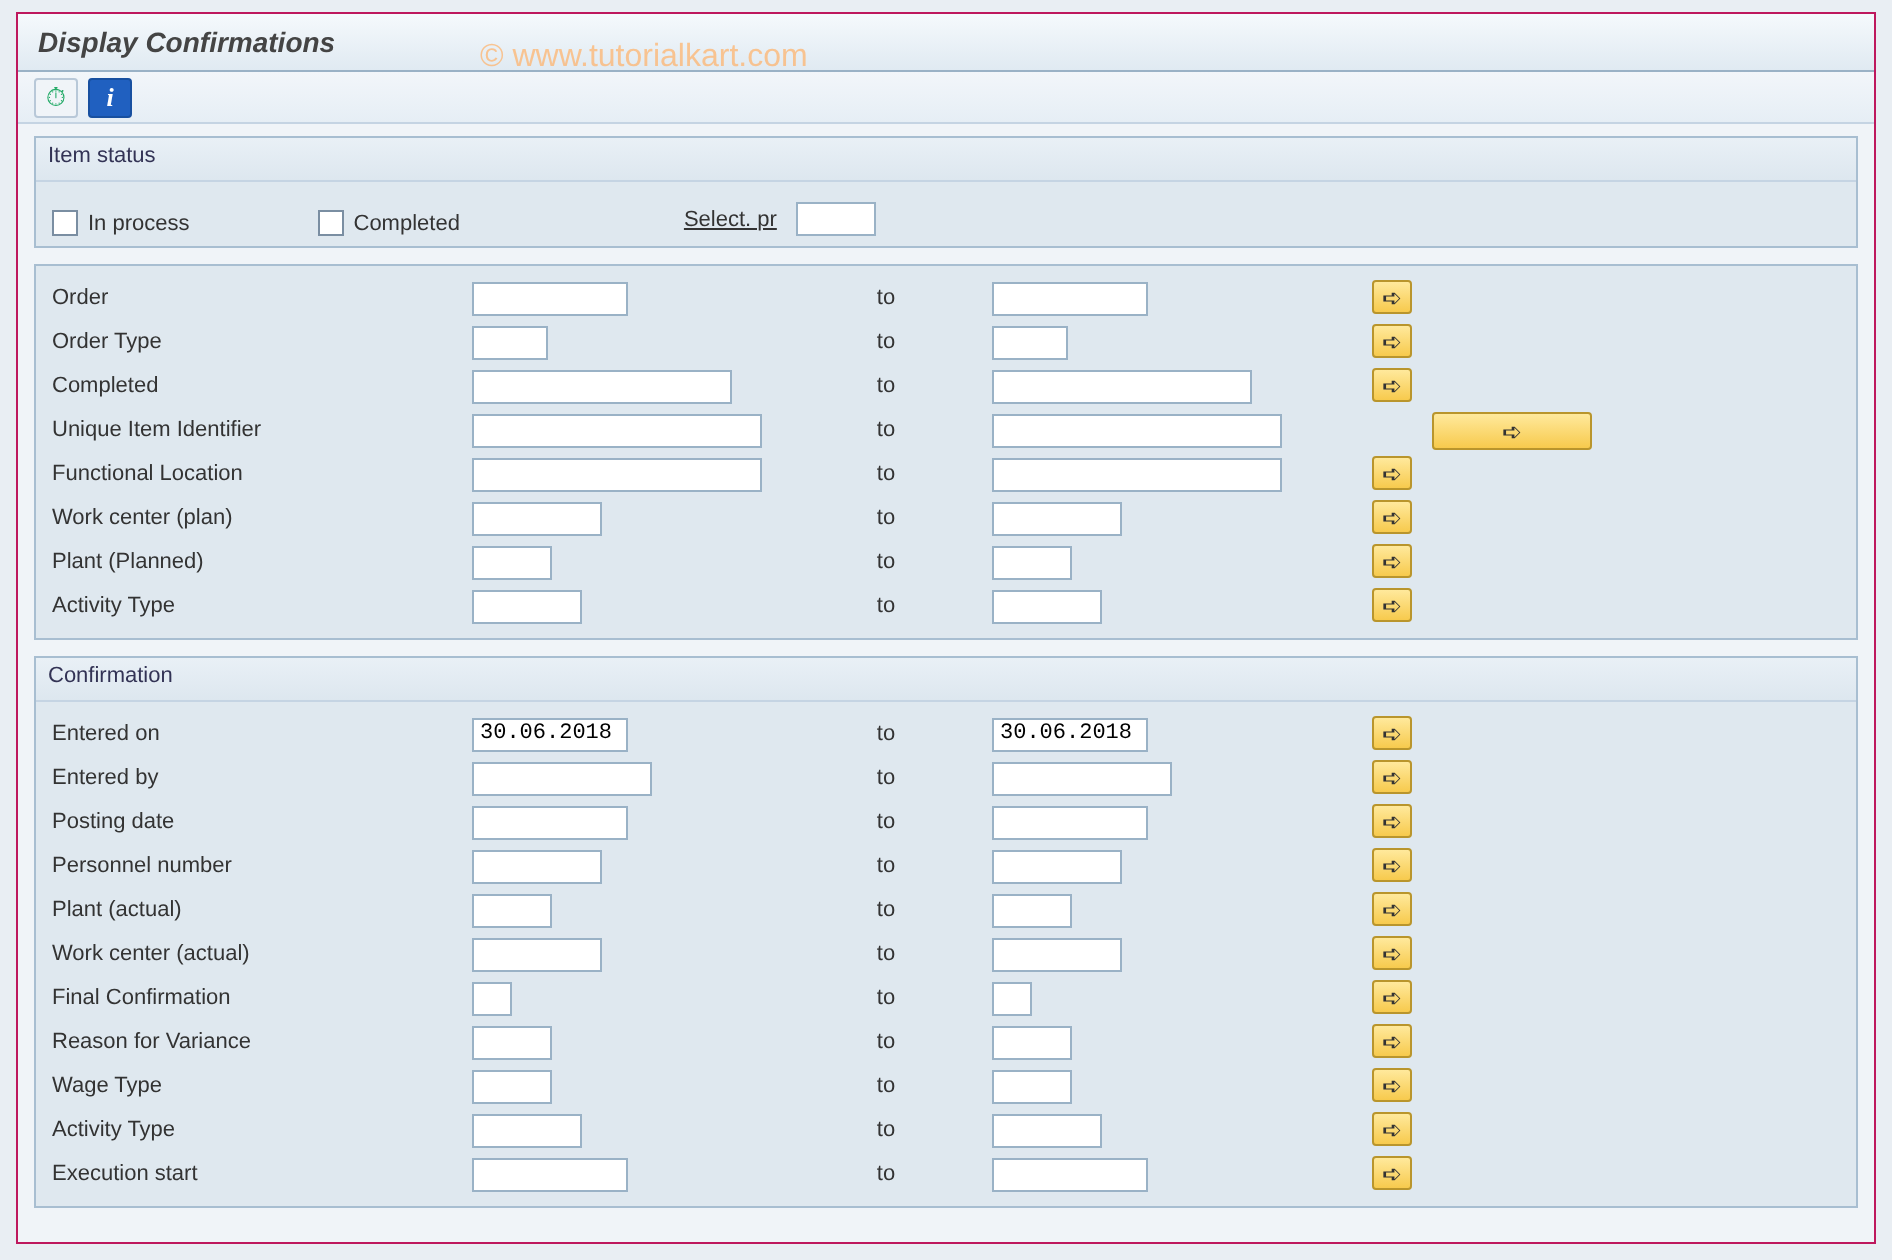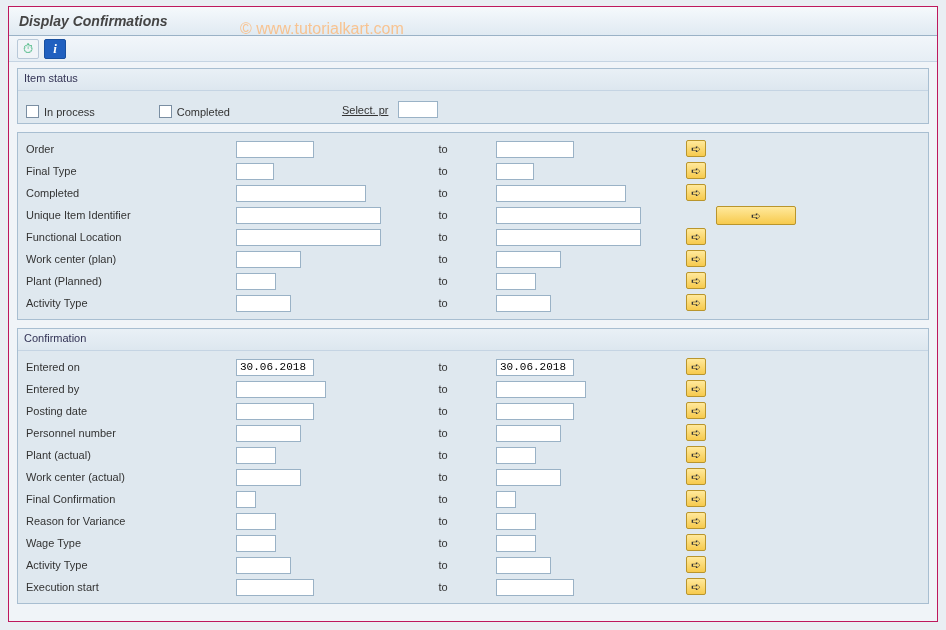--- a/index.html
+++ b/index.html
@@ -181,21 +181,21 @@
             <div class="cell-from"><input class="inp" style="width: 78px;"></div>
             <div class="cell-to">to</div>
             <div class="cell-to-val"><input class="inp" style="width: 78px;"></div>
             <div class="more-wrap">
               <div class="more-btn">
                 <span class="arrow-icon"></span>
               </div>
             </div>
           </div>
           <div class="row">
-            <div class="row-label">Final Type</div>
+            <div class="row-label">Order Type</div>
             <div class="cell-from"><input class="inp" style="width: 38px;"></div>
             <div class="cell-to">to</div>
             <div class="cell-to-val"><input class="inp" style="width: 38px;"></div>
             <div class="more-wrap">
               <div class="more-btn">
                 <span class="arrow-icon"></span>
               </div>
             </div>
           </div>
           <div class="row">

